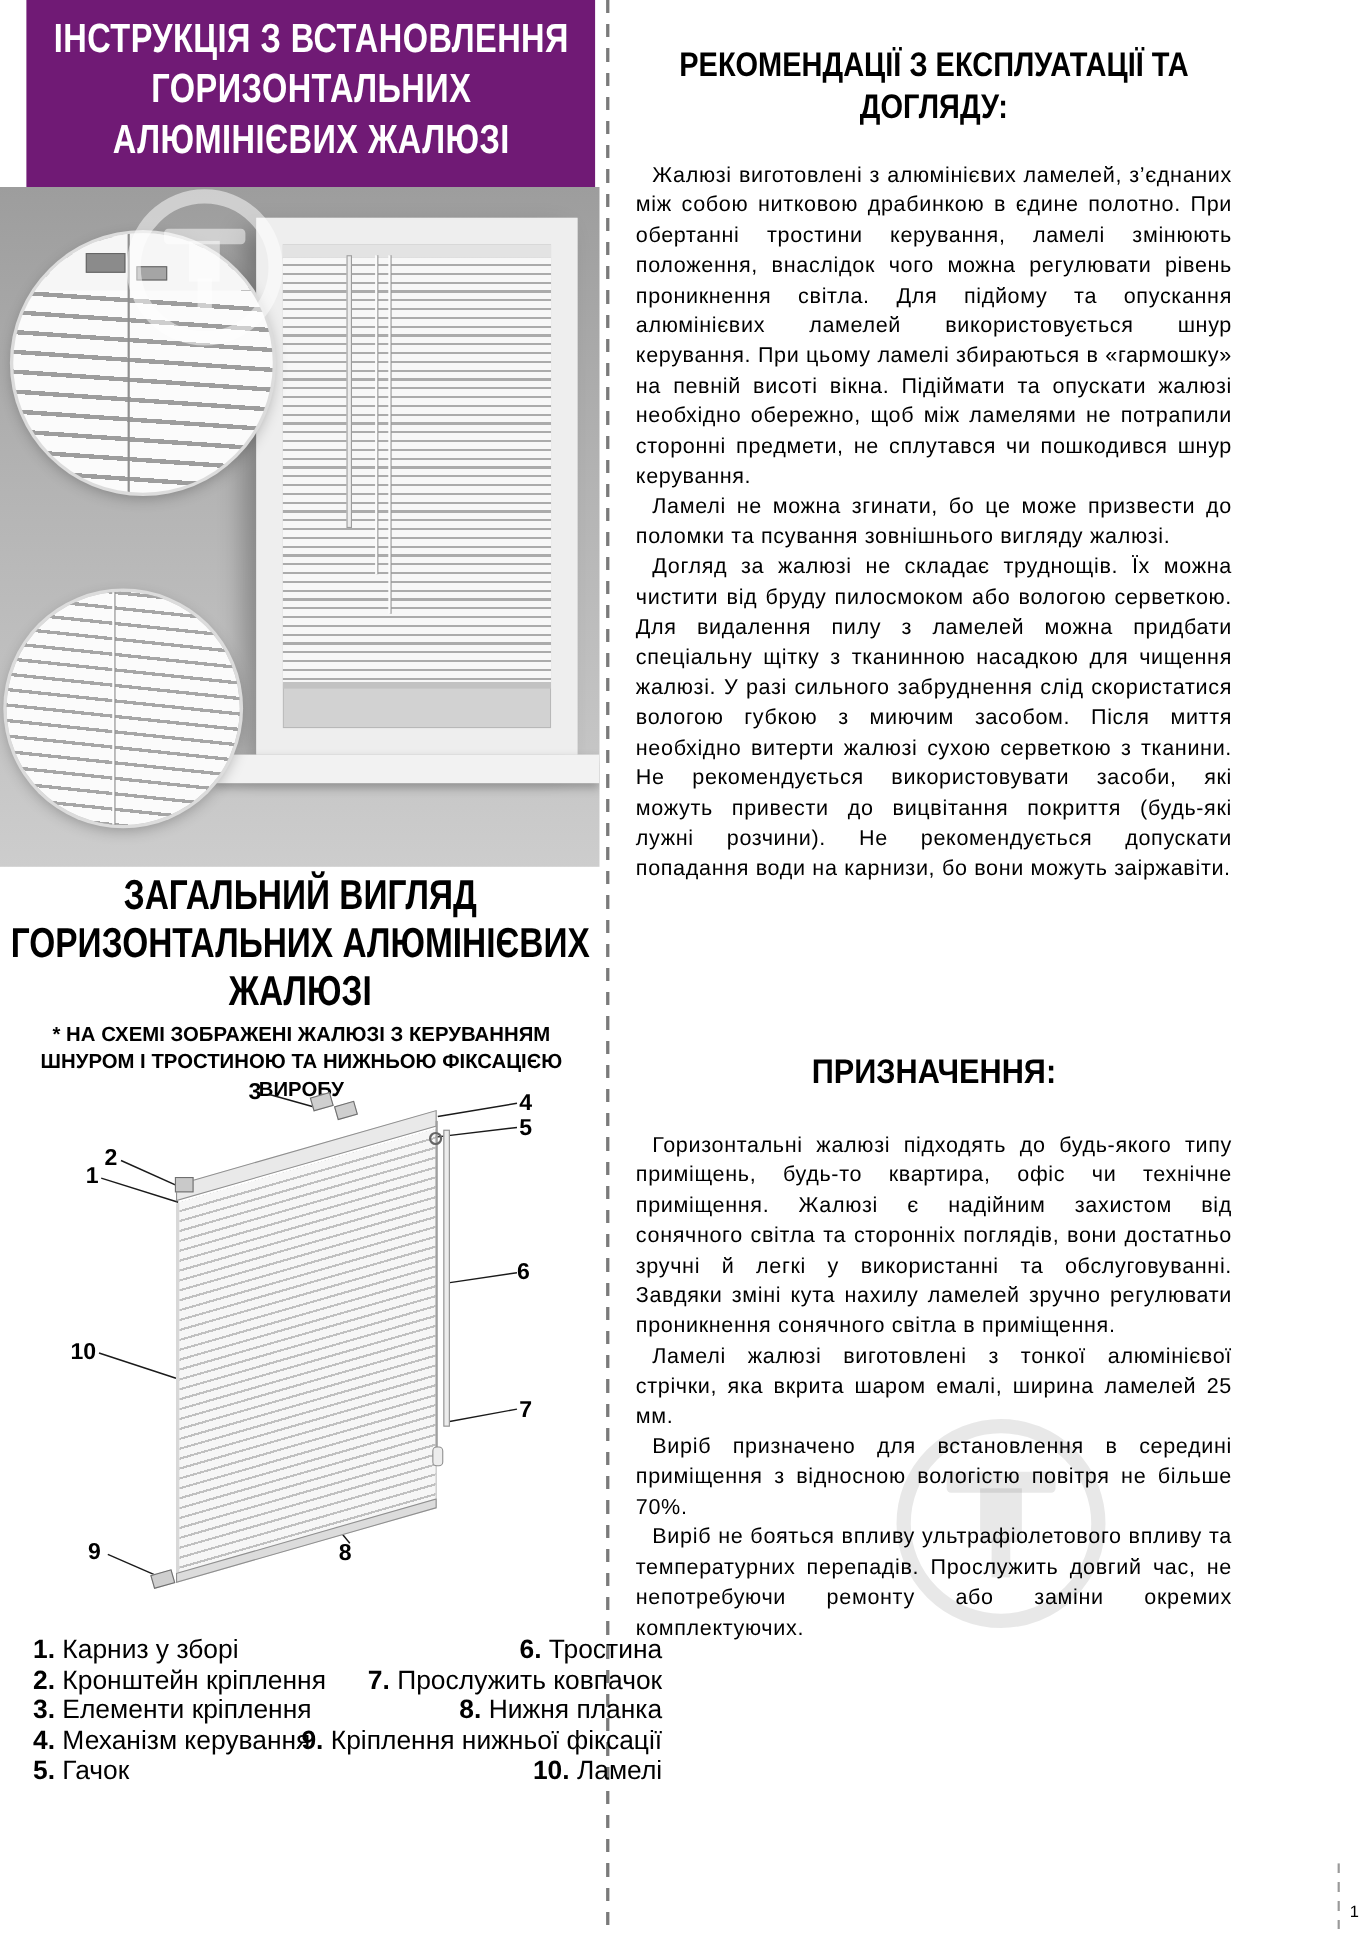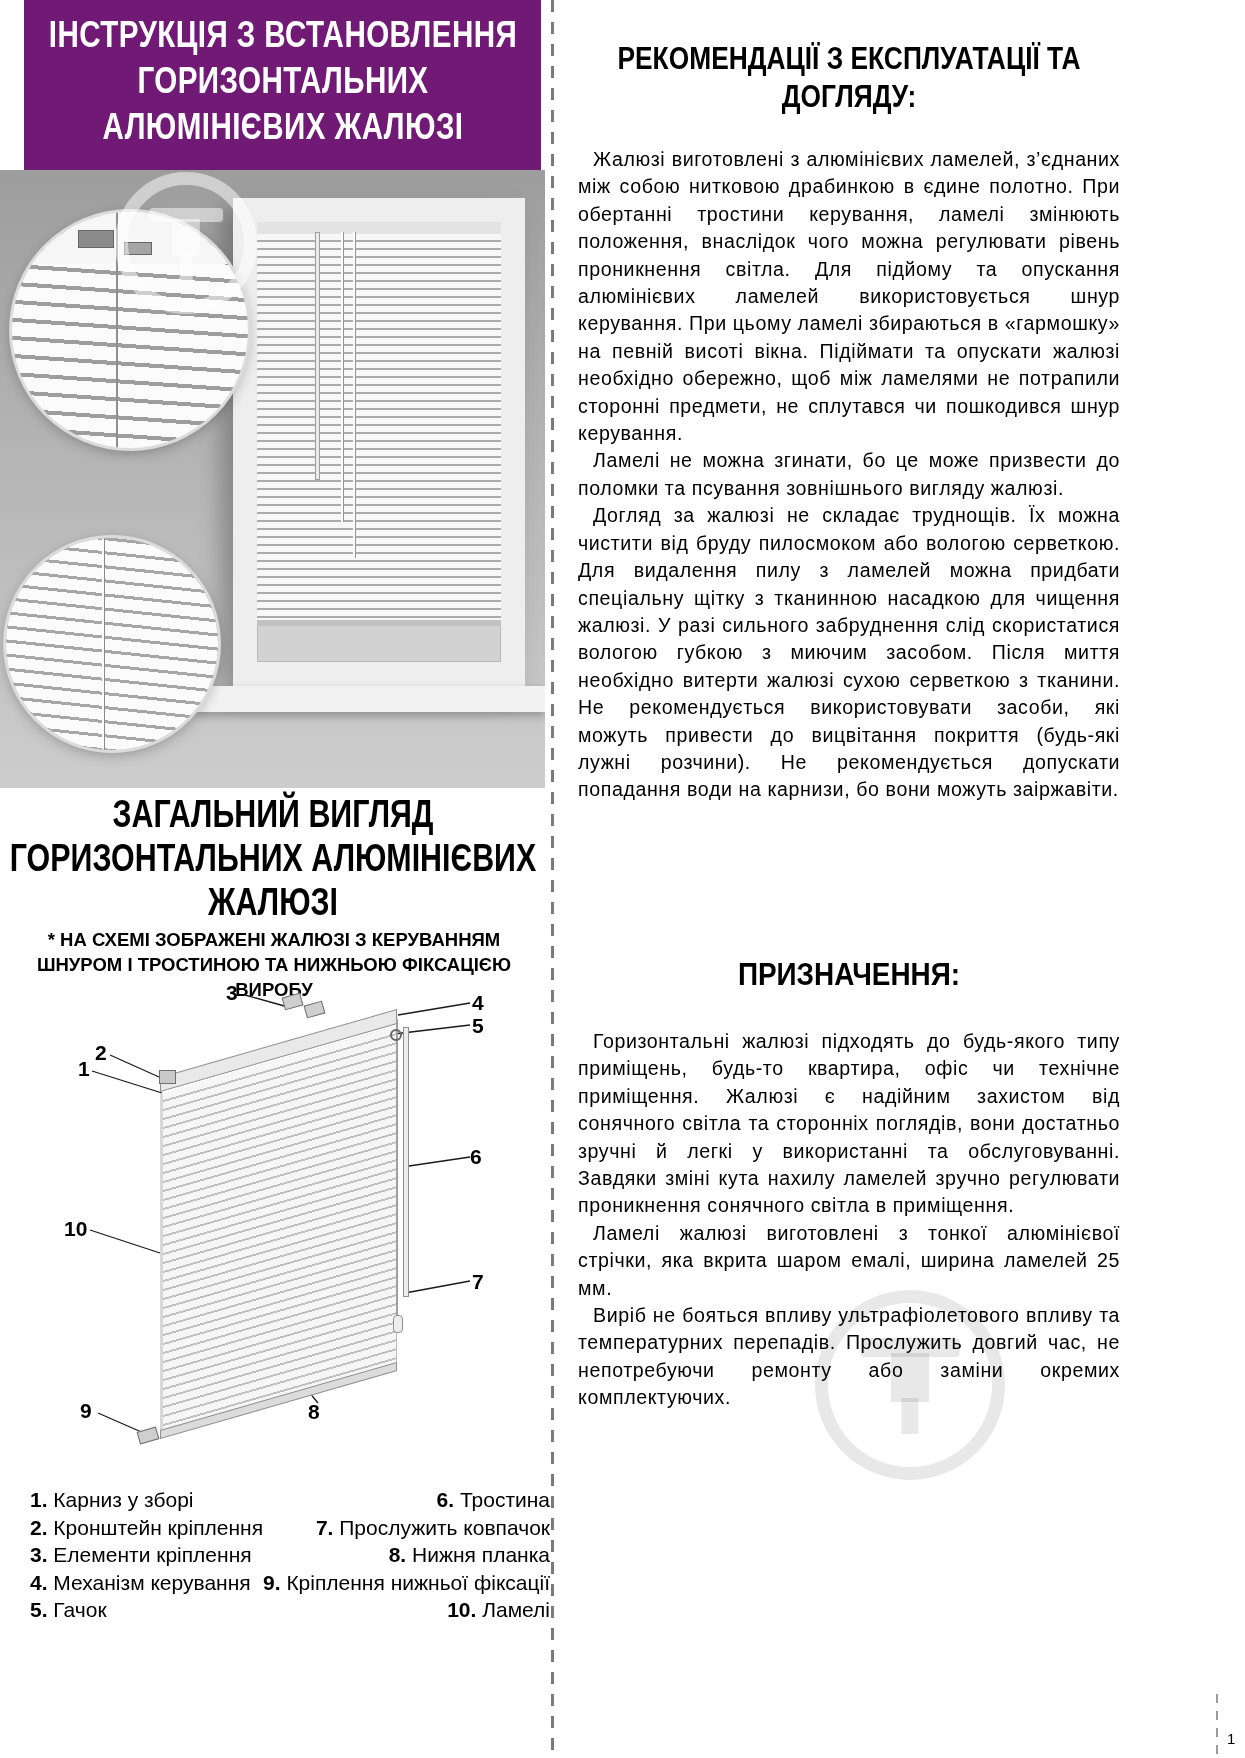--- a/index.html
+++ b/index.html
@@ -125,21 +125,21 @@
   .co6 { left:470px; top:160px; }
   .co7 { left:472px; top:285px; }
   .co8 { left:308px; top:415px; }
   .co9 { left:80px;  top:414px; }
   .co10 { left:64px; top:232px; }
 
   .legend { position:absolute; left:30px; top:1486px; width:516px; display:flex; }
   .lcol { box-sizing:border-box; }
   .lcol-1 { width:244px; }
   .lcol-2 { flex:1;text-align:right; }
-  .li { font-size:21px; line-height:27.5px; white-space:nowrap; }
+  .li { font-size:24px; line-height:27.5px; white-space:nowrap; }
   .ln { font-weight:700; }
 
   
   .care-title-wrap { position:absolute; left:578px; top:40px; width:542px; height:85px; }
   .care-title {
     position:absolute; left:50%; top:0; width:650px;
     font-size:31px; line-height:38px; transform:translateX(-50%) scaleX(0.85);
   }
   .body-text {
     position:absolute; left:578px; width:542px;
@@ -275,20 +275,21 @@
     <p>Догляд за жалюзі не складає труднощів. Їх можна чистити від бруду пилосмоком або вологою серветкою. Для видалення пилу з ламелей можна придбати спеціальну щітку з тканинною насадкою для чищення жалюзі. У разі сильного забруднення слід скористатися вологою губкою з миючим засобом. Після миття необхідно витерти жалюзі сухою серветкою з тканини. Не рекомендується використовувати засоби, які можуть привести до вицвітання покриття (будь-які лужні розчини). Не рекомендується допускати попадання води на карнизи, бо вони можуть заіржавіти.</p>
   </div>
 
   <div class="purpose-title-wrap">
     <div class="purpose-title cond">ПРИЗНАЧЕННЯ:</div>
   </div>
 
   <div class="body-text purpose-text">
     <p>Горизонтальні жалюзі підходять до будь-якого типу приміщень, будь-то квартира, офіс чи технічне приміщення. Жалюзі є надійним захистом від сонячного світла та сторонніх поглядів, вони достатньо зручні й легкі у використанні та обслуговуванні. Завдяки зміні кута нахилу ламелей зручно регулювати проникнення сонячного світла в приміщення.</p>
     <p>Ламелі жалюзі виготовлені з тонкої алюмінієвої стрічки, яка вкрита шаром емалі, ширина ламелей 25 мм.</p>
+    <p>Виріб призначено для встановлення в середині приміщення з відносною вологістю повітря не більше 70%.</p>
     <p>Виріб не бояться впливу ультрафіолетового впливу та температурних перепадів. Прослужить довгий час, не непотребуючи ремонту або заміни окремих комплектуючих.</p>
   </div>
 
   <div class="wm wm-bottom">
     <div class="ring"></div>
     <div class="bar"></div>
     <div class="stem"></div>
     <div class="tip"></div>
   </div>
 

